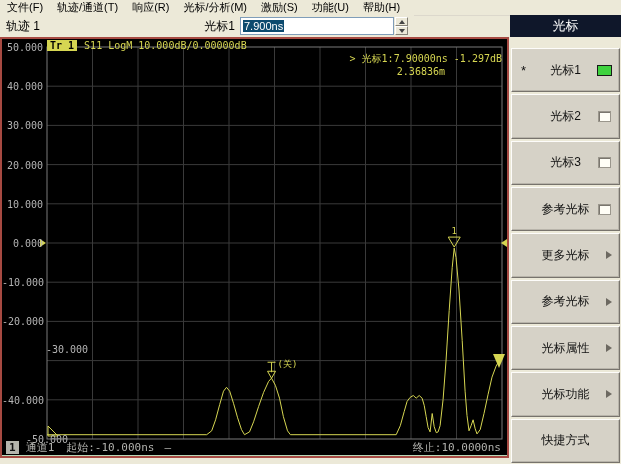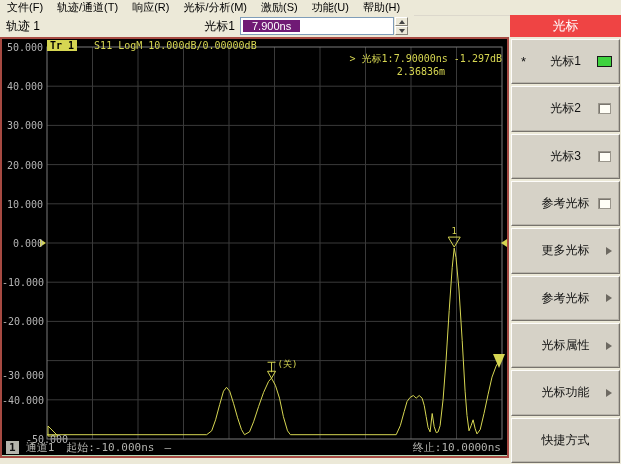--- a/index.html
+++ b/index.html
@@ -11,52 +11,52 @@
            align-items:flex-end;font-size:11px;background:#ece9d8;border-bottom:1px solid #dcd8cc}
   .menu-item{padding:0 7px;white-space:nowrap;cursor:default}
 
   
   .toolbar{position:absolute;left:0;top:15px;width:414px;height:22px;display:flex;
            align-items:center;font-size:12px;background:#ece9d8}
   .trace-label{margin-left:6px}
   .marker-name{margin-left:auto;margin-right:5px}
   .marker-input{width:150px;height:16px;background:#fff;border:1px solid #7f9db9;
                 font-size:11px;display:flex;align-items:center;padding-left:2px;overflow:hidden}
-  .sel{background:#701a75;color:#fff;padding:0 9px}
+  .sel{background:#0c4a6e;color:#fff;padding:0 1px}
   .spinner{width:13px;height:18px;display:flex;flex-direction:column;margin-left:1px;margin-right:6px}
   .spin-btn{flex:1;background:#ece9d8;border:1px solid;border-color:#fff #868378 #868378 #fff;
             display:flex;align-items:center;justify-content:center;padding:0}
   .tri-up{width:0;height:0;border-left:3px solid transparent;border-right:3px solid transparent;border-bottom:4px solid #444}
   .tri-dn{width:0;height:0;border-left:3px solid transparent;border-right:3px solid transparent;border-top:4px solid #444}
 
   
   .display{position:absolute;left:0;top:37px;width:505px;height:417px;background:#000;
            border:2px solid #a74a42}
   .display-inner{position:relative;width:100%;height:100%}
-  .trace-header{position:absolute;left:45px;top:1px;display:flex;gap:17px;
+  .trace-header{position:absolute;left:45px;top:1px;display:flex;gap:7px;
                 font:10px "DejaVu Sans Mono",monospace;color:#d6d652;z-index:3}
   .trace-badge{background:#d6d652;color:#000;padding:0 3px;font-weight:bold}
   .readout{position:absolute;right:5px;top:13px;text-align:right;z-index:3;
            font:10px "DejaVu Sans Mono",monospace;color:#d6d652;line-height:13px}
   .readout-l2{margin-right:57px}
   .yaxis-label{position:absolute;left:0;width:41px;text-align:right;
                font:10px "DejaVu Sans Mono",monospace;color:#b4b4b4}
   .statusbar{position:absolute;left:0;bottom:2px;width:100%;height:14px;display:flex;
              align-items:center;font:11px "DejaVu Sans Mono",monospace;color:#b2b2ae}
   .ch-badge{background:#b4b4ac;color:#111;padding:0 3px;margin:0 7px 0 4px;font-weight:bold}
   .status-start{margin-right:10px}
   .status-stop{margin-left:auto;margin-right:6px}
   .greenline{position:absolute;left:0;bottom:0;width:100%;height:1px;background:#b9d8b9}
   svg{position:absolute;left:0;top:0}
 
   
   .sidebar{position:absolute;left:510px;top:15px;width:111px;height:449px;display:flex;
            flex-direction:column;background:#ece9d8}
-  .sb-header{height:22px;background:#ef4444;color:#fff;font-size:13px;display:flex;
-             align-items:center;justify-content:center;flex:0 0 22px;margin-bottom:1px}
+  .sb-header{height:22px;background:#0f172a;color:#fff;font-size:13px;display:flex;
+             align-items:center;justify-content:center;flex:0 0 22px;margin-bottom:10px}
   .sb-btn{flex:1;margin:1px 1px;background:#d6d2c7;border:1px solid;
           border-color:#fdfcfa #77736c #77736c #fdfcfa;box-shadow:inset -1px -1px 0 #b8b4aa;
           display:flex;align-items:center;justify-content:center;font-size:12px;
           position:relative;color:#111;cursor:default}
   .sb-star{position:absolute;left:9px;font-size:13px}
   .sb-led{position:absolute;right:7px;width:13px;height:9px;background:#3fd23f;border:1px solid #1a1a1a}
   .sb-cb{position:absolute;right:8px;width:11px;height:9px;background:#fffef6;
          border:1px solid #9a968c;box-shadow:inset 1px 1px 0 #7a766e}
   .sb-arrow{position:absolute;right:7px;width:0;height:0;border-top:4px solid transparent;
             border-bottom:4px solid transparent;border-left:6px solid #6d6961}
@@ -134,21 +134,21 @@
     </div>
     <div id="yaxis">
         <div class="yaxis-label" style="top: 3px;">50.000</div>
         <div class="yaxis-label" style="top: 42.2px;">40.000</div>
         <div class="yaxis-label" style="top: 81.4px;">30.000</div>
         <div class="yaxis-label" style="top: 120.6px;">20.000</div>
         <div class="yaxis-label" style="top: 159.8px;">10.000</div>
         <div class="yaxis-label" style="top: 199px; text-align: right;">0.000</div>
         <div class="yaxis-label" style="top: 238.2px;">-10.000</div>
         <div class="yaxis-label" style="top: 277.4px;">-20.000</div>
-        <div class="yaxis-label" style="top: 331px;">-30.000</div>
+        <div class="yaxis-label" style="top: 305px; padding-left: 44px;">-30.000</div>
         <div class="yaxis-label" style="top: 355.8px;">-40.000</div>
         <div class="yaxis-label" style="top: 395px; margin-left: 24px;">-50.000</div>
       </div>
     <div class="statusbar">
       <span class="ch-badge">1</span>
       <span class="status-start" style="margin-right:12px">通道1</span>
       <span class="status-start">起始:-10.000ns</span>
       <span>—</span>
       <span class="status-stop">终止:10.0000ns</span>
     </div>

